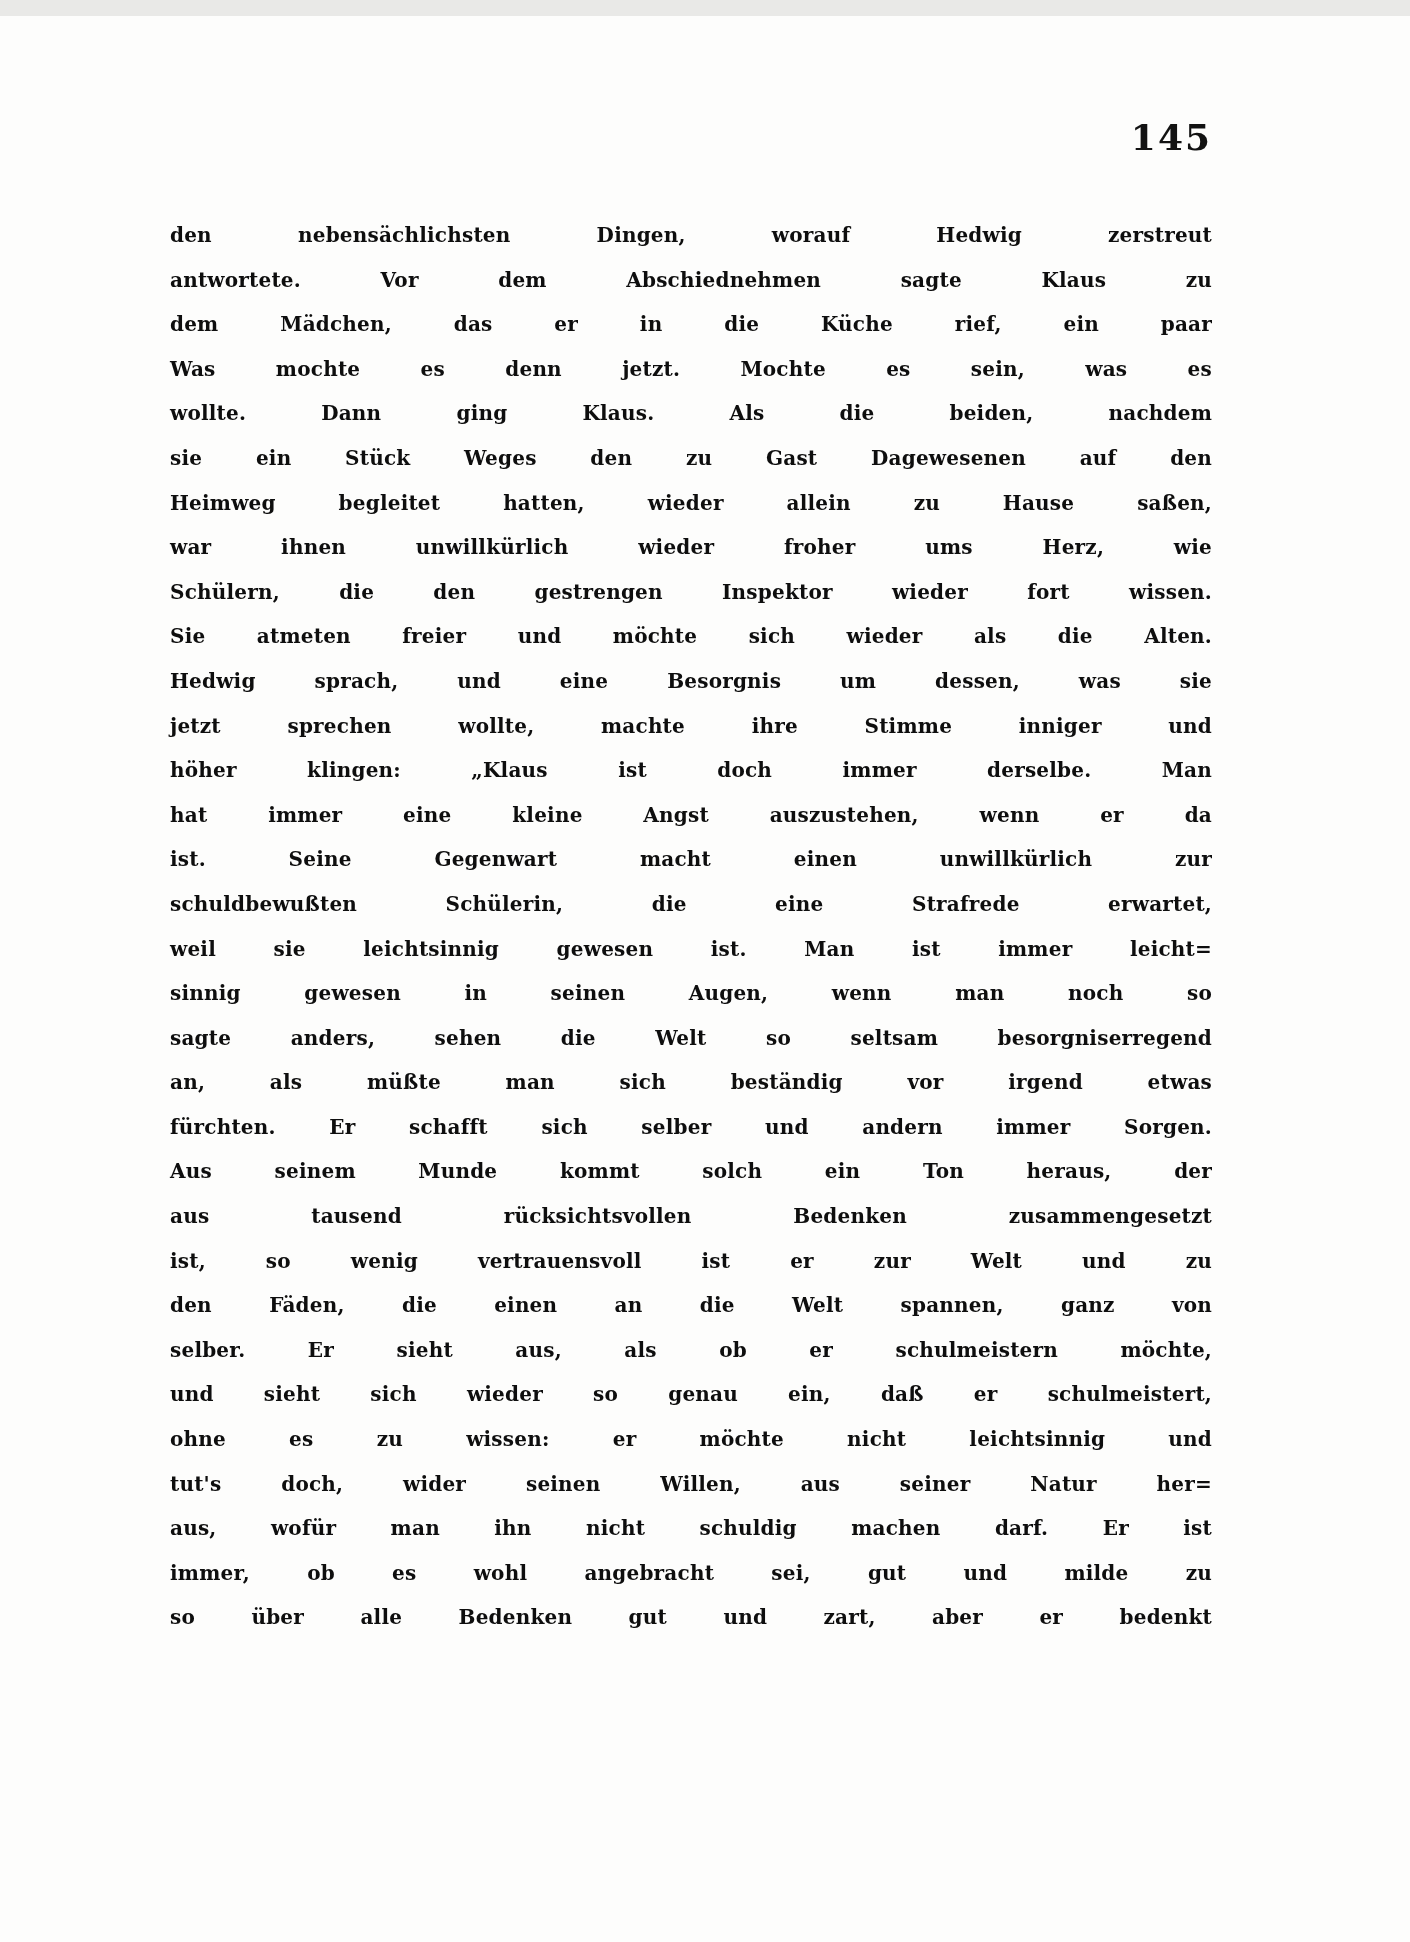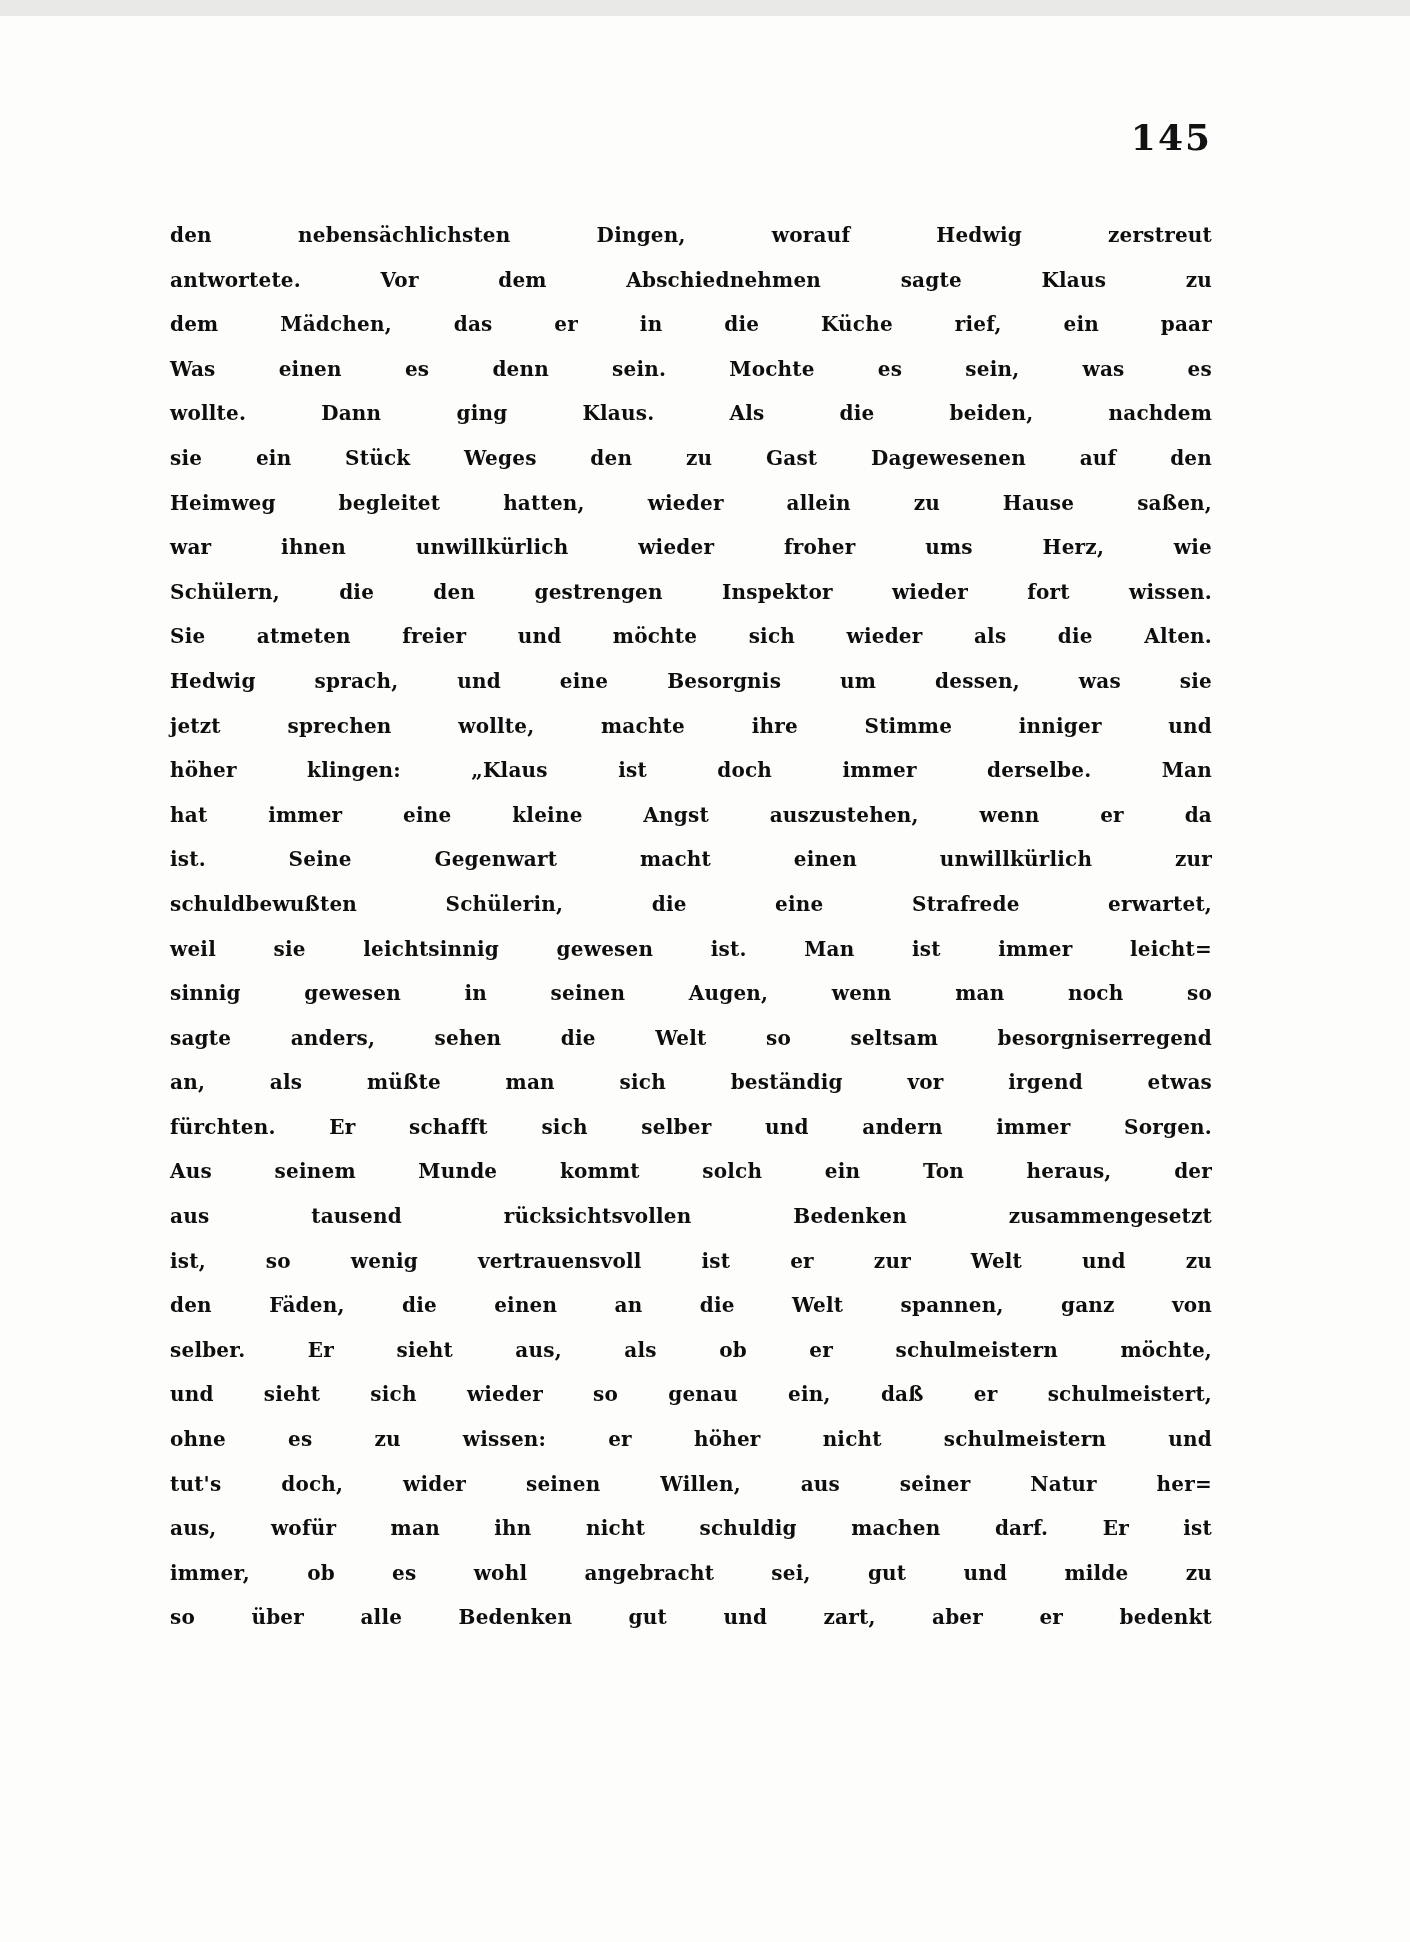--- a/index.html
+++ b/index.html
@@ -49,21 +49,21 @@
 </style>
 </head>
 <body>
 
 <div class="page">
   <div class="page-number">145</div>
   <div class="text-block">
     <div class="line">den nebensächlichsten Dingen, worauf Hedwig zerstreut</div>
     <div class="line">antwortete. Vor dem Abschiednehmen sagte Klaus zu</div>
     <div class="line">dem Mädchen, das er in die Küche rief, ein paar</div>
-    <div class="line">Was einen es denn sein. Mochte es sein, was es</div>
+    <div class="line">Was mochte es denn jetzt. Mochte es sein, was es</div>
     <div class="line">wollte. Dann ging Klaus. Als die beiden, nachdem</div>
     <div class="line">sie ein Stück Weges den zu Gast Dagewesenen auf den</div>
     <div class="line">Heimweg begleitet hatten, wieder allein zu Hause saßen,</div>
     <div class="line">war ihnen unwillkürlich wieder froher ums Herz, wie</div>
     <div class="line">Schülern, die den gestrengen Inspektor wieder fort wissen.</div>
     <div class="line">Sie atmeten freier und möchte sich wieder als die Alten.</div>
     <div class="line">Hedwig sprach, und eine Besorgnis um dessen, was sie</div>
     <div class="line">jetzt sprechen wollte, machte ihre Stimme inniger und</div>
     <div class="line">höher klingen: „Klaus ist doch immer derselbe. Man</div>
     <div class="line">hat immer eine kleine Angst auszustehen, wenn er da</div>
@@ -73,19 +73,19 @@
     <div class="line">sinnig gewesen in seinen Augen, wenn man noch so</div>
     <div class="line">sagte anders, sehen die Welt so seltsam besorgniserregend</div>
     <div class="line">an, als müßte man sich beständig vor irgend etwas</div>
     <div class="line">fürchten. Er schafft sich selber und andern immer Sorgen.</div>
     <div class="line">Aus seinem Munde kommt solch ein Ton heraus, der</div>
     <div class="line">aus tausend rücksichtsvollen Bedenken zusammengesetzt</div>
     <div class="line">ist, so wenig vertrauensvoll ist er zur Welt und zu</div>
     <div class="line">den Fäden, die einen an die Welt spannen, ganz von</div>
     <div class="line">selber. Er sieht aus, als ob er schulmeistern möchte,</div>
     <div class="line">und sieht sich wieder so genau ein, daß er schulmeistert,</div>
-    <div class="line">ohne es zu wissen: er höher nicht schulmeistern und</div>
+    <div class="line">ohne es zu wissen: er möchte nicht leichtsinnig und</div>
     <div class="line">tut's doch, wider seinen Willen, aus seiner Natur her=</div>
     <div class="line">aus, wofür man ihn nicht schuldig machen darf. Er ist</div>
     <div class="line">immer, ob es wohl angebracht sei, gut und milde zu</div>
     <div class="line">so über alle Bedenken gut und zart, aber er bedenkt</div>
   </div>
 </div>
 
 </body></html>

